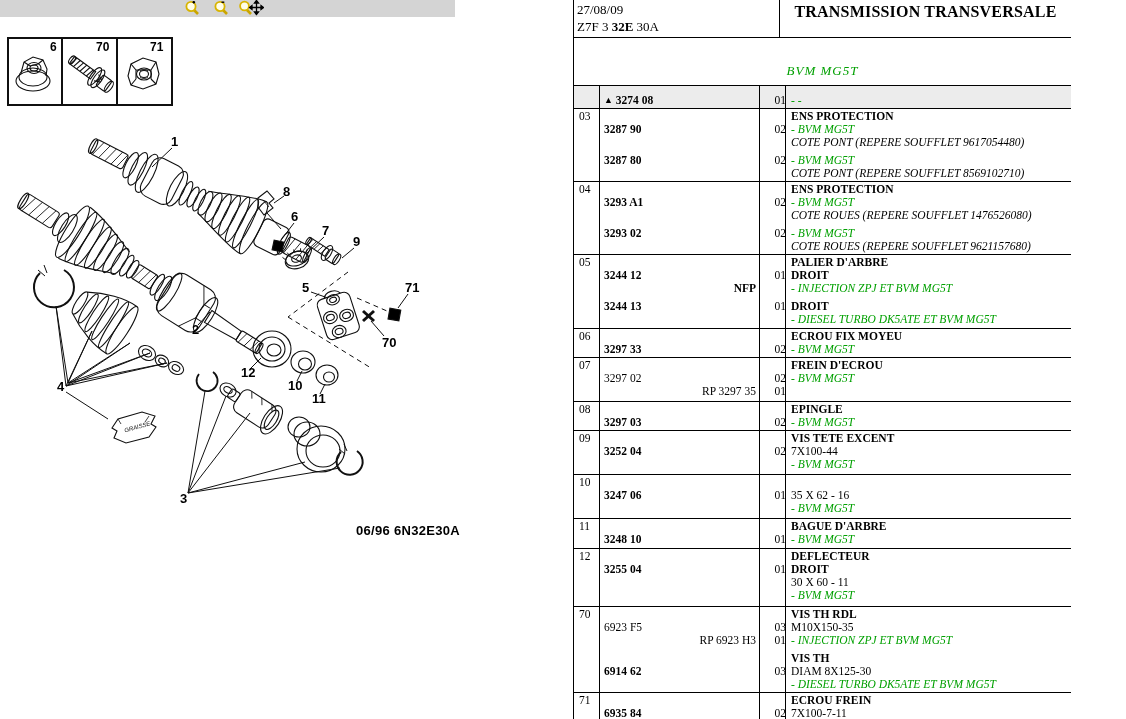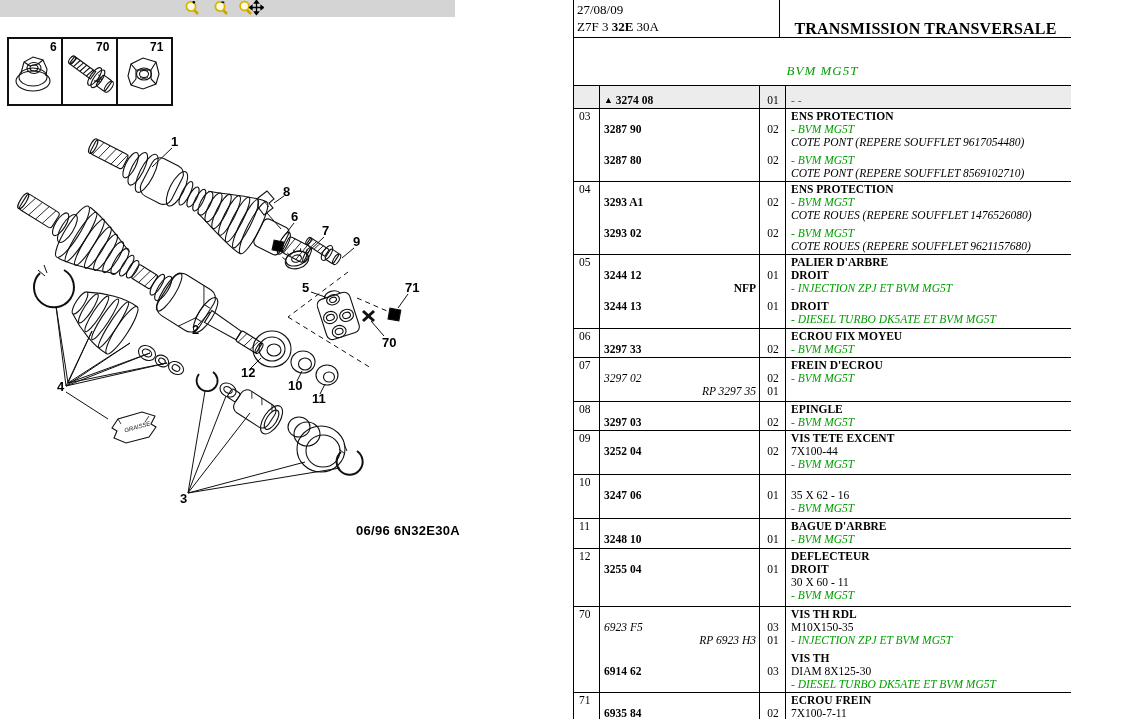--- a/index.html
+++ b/index.html
@@ -9,36 +9,36 @@
   #left-pane{position:absolute;left:0;top:0;width:573px;height:719px;background:#fff;}
   #toolbar{position:absolute;left:0;top:0;width:455px;height:17px;background:#d4d4d4;}
   .tool-btn{position:absolute;top:0;width:22px;height:17px;border:none;background:transparent;padding:0;cursor:pointer;}
   #diagram-svg{position:absolute;left:0;top:0;}
   #diagram-caption{position:absolute;left:356px;top:523px;font-family:"Liberation Sans",sans-serif;
                    font-weight:bold;font-size:13px;letter-spacing:.3px;}
   
   #right-pane{position:absolute;left:573px;top:0;width:498px;height:719px;border-left:1px solid #000;box-sizing:border-box;background:#fff;}
   #hdr{height:38px;border-bottom:1px solid #000;box-sizing:border-box;display:flex;}
   #hdr-left{width:206px;border-right:1px solid #000;box-sizing:border-box;padding:1px 0 0 3px;font-size:13px;line-height:17px;}
-  #hdr-right{flex:1;text-align:center;font-weight:bold;font-size:16px;padding-top:20px;letter-spacing:.2px;}
+  #hdr-right{flex:1;text-align:center;font-weight:bold;font-size:16px;padding-top:3px;letter-spacing:.2px;}
   #band{height:28px;border-bottom:1px solid #000;box-sizing:border-box;text-align:center;
         font-style:italic;font-size:13px;letter-spacing:1px;line-height:26px;margin-top:20px;}
   .green{color:#00a000;}
   #tbody{position:relative;height:653px;overflow:hidden;}
   .vline{position:absolute;top:0;bottom:0;width:1px;background:#000;z-index:5;}
   #graytop{height:22px;background:#ececec;overflow:hidden;}
   .tline{display:flex;height:13px;line-height:13px;font-size:11.5px;}
   .tline.gap{margin-top:5px;}
   .c-ref{width:26px;box-sizing:border-box;padding-left:5px;flex:none;}
   .c-part{width:160px;box-sizing:border-box;padding-left:4px;flex:none;}
   .c-part.right{text-align:right;padding-right:4px;}
-  .c-qty{width:26px;box-sizing:border-box;text-align:center;flex:none;}
+  .c-qty{width:26px;box-sizing:border-box;text-align:right;flex:none;}
   .c-desc{flex:1;box-sizing:border-box;padding-left:5px;overflow:hidden;white-space:nowrap;}
   .p-bold{font-weight:bold;}
-  .p-ital{font-style:italic;}
+  .p-ital{}
   .d-bold{font-weight:bold;}
   .d-ital{font-style:italic;}
   .d-green{color:#00a000;font-style:italic;}
   .group{border-top:1px solid #000000;box-sizing:border-box;padding-top:1px;overflow:hidden;}
   #clip-strip{height:8px;overflow:hidden;}
   #clip-strip .tline{margin-top:-6px;}
   .marker{font-size:9px;vertical-align:1px;}
   text{font-family:"Liberation Sans",sans-serif;}
 </style>
 </head>

